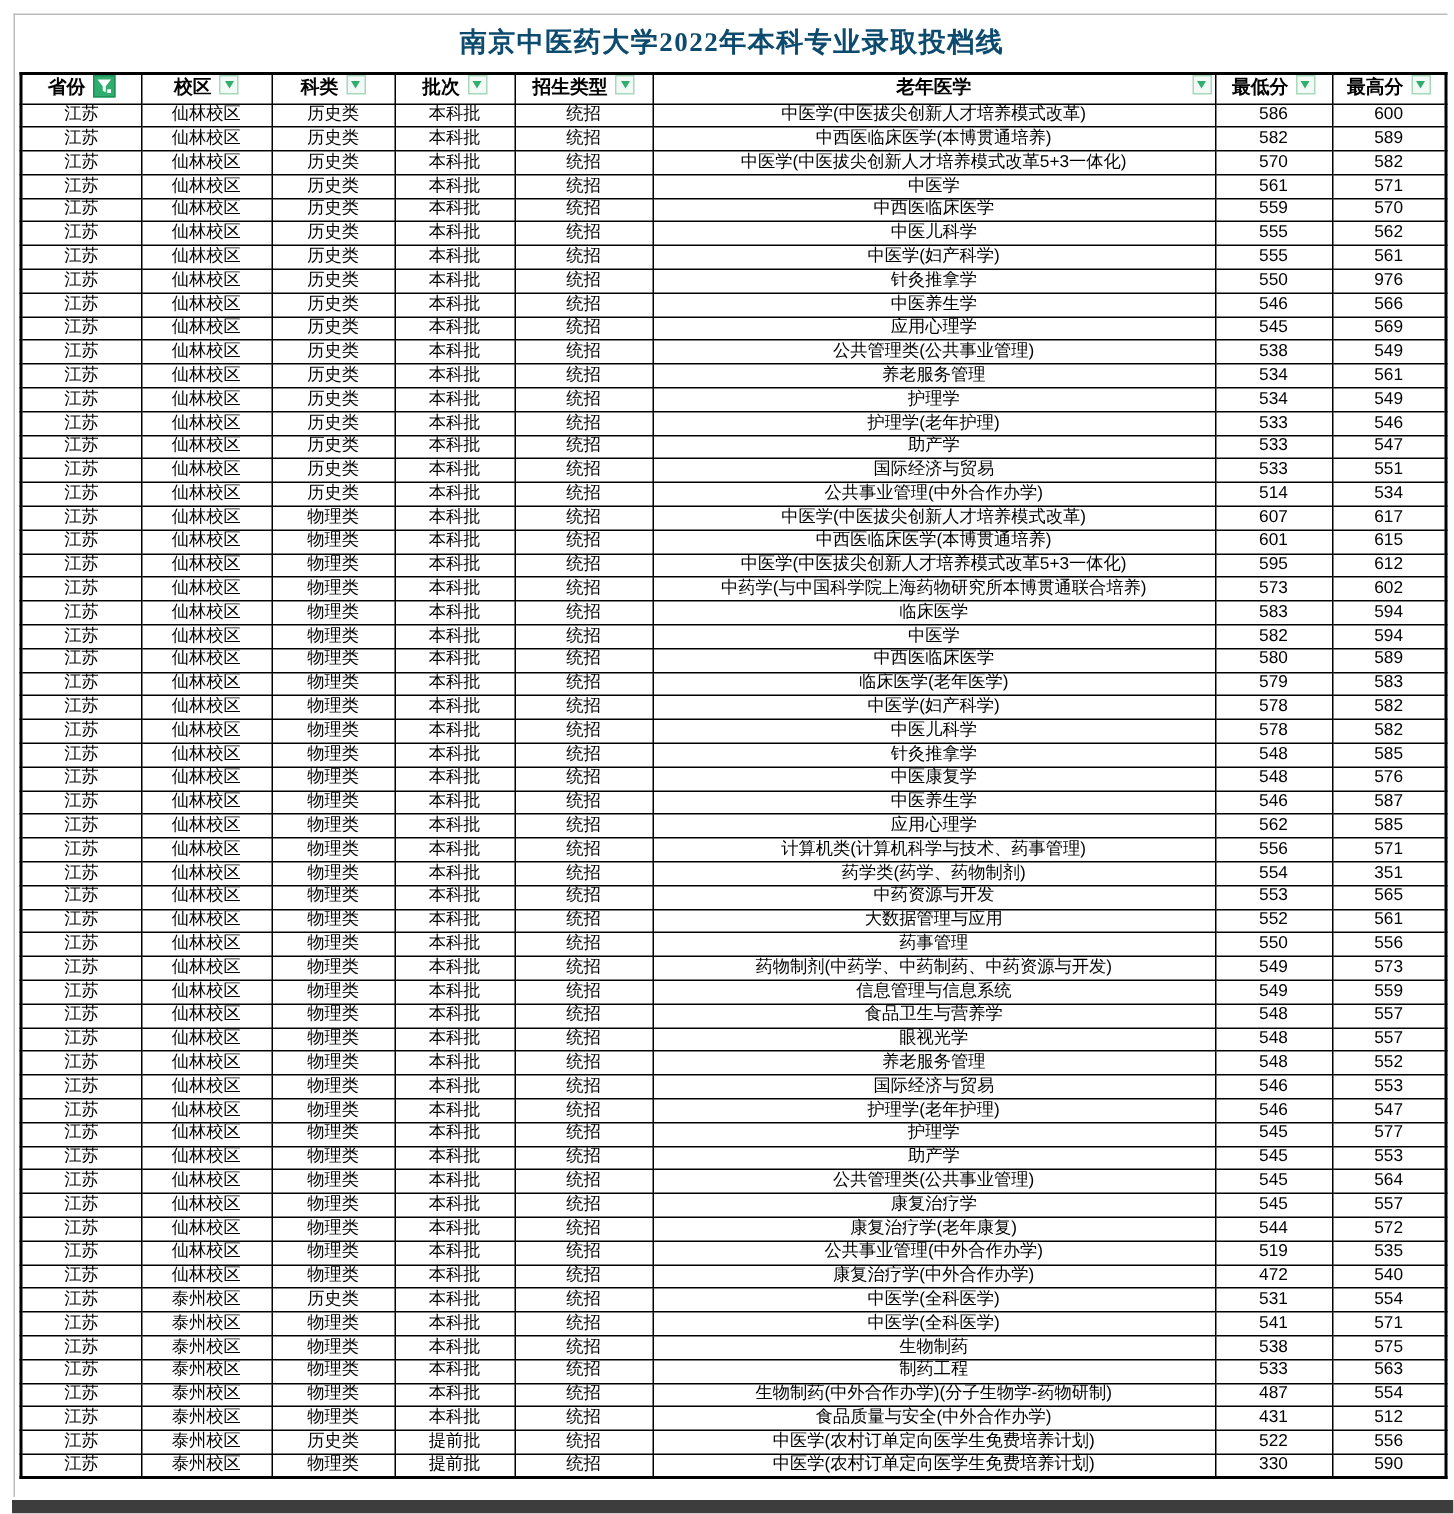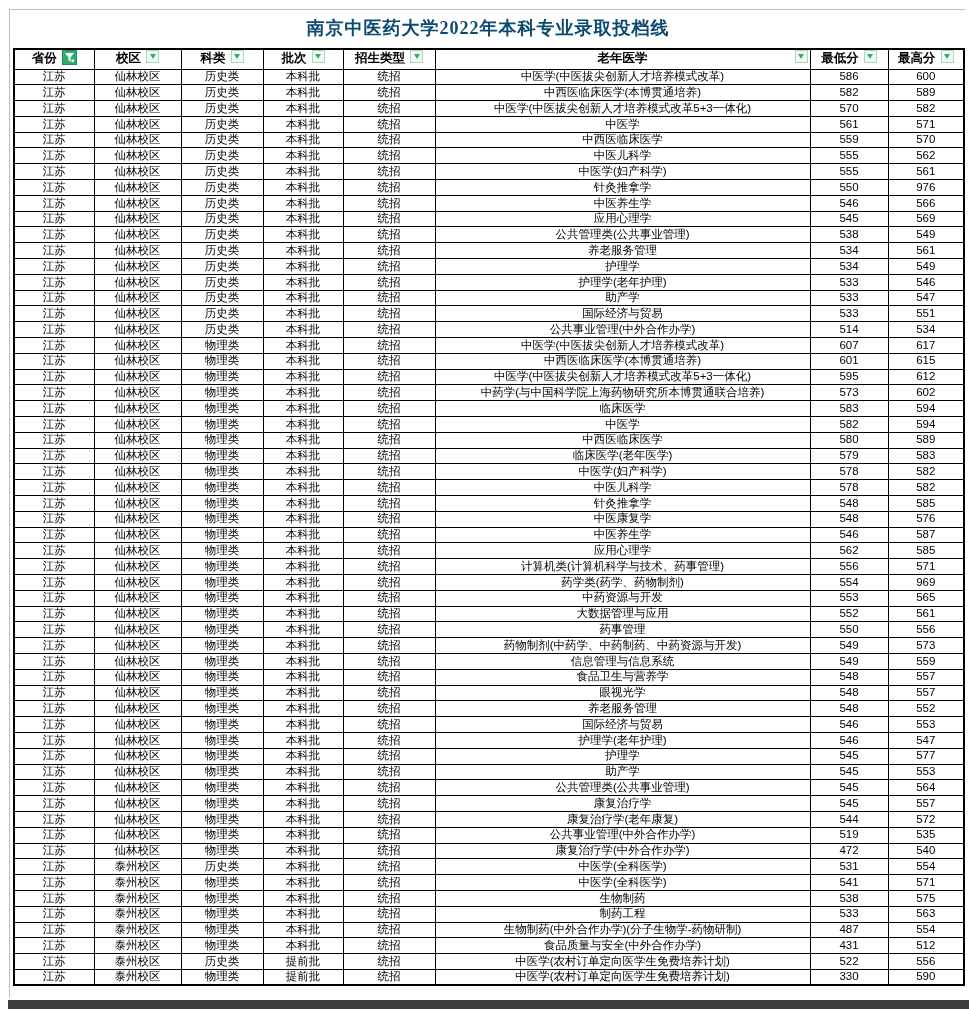--- a/index.html
+++ b/index.html
@@ -454,21 +454,21 @@
     <td>571</td>
   </tr>
         <tr>
     <td>江苏</td>
     <td>仙林校区</td>
     <td>物理类</td>
     <td>本科批</td>
     <td>统招</td>
     <td>药学类(药学、药物制剂)</td>
     <td>554</td>
-    <td>969</td>
+    <td>351</td>
   </tr>
         <tr>
     <td>江苏</td>
     <td>仙林校区</td>
     <td>物理类</td>
     <td>本科批</td>
     <td>统招</td>
     <td>中药资源与开发</td>
     <td>553</td>
     <td>565</td>

